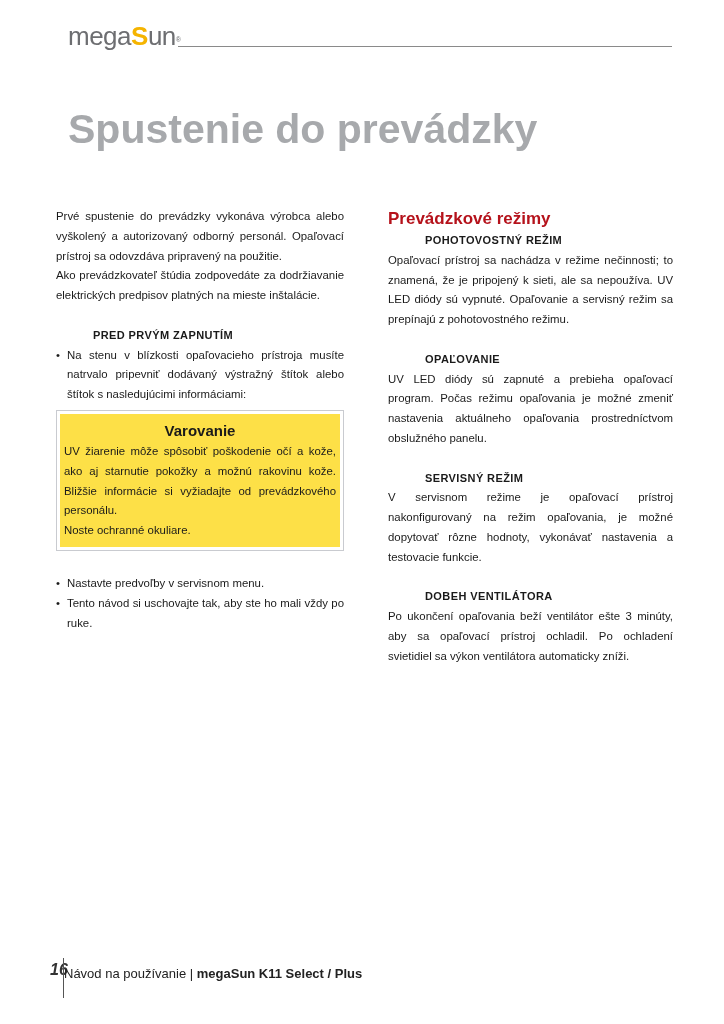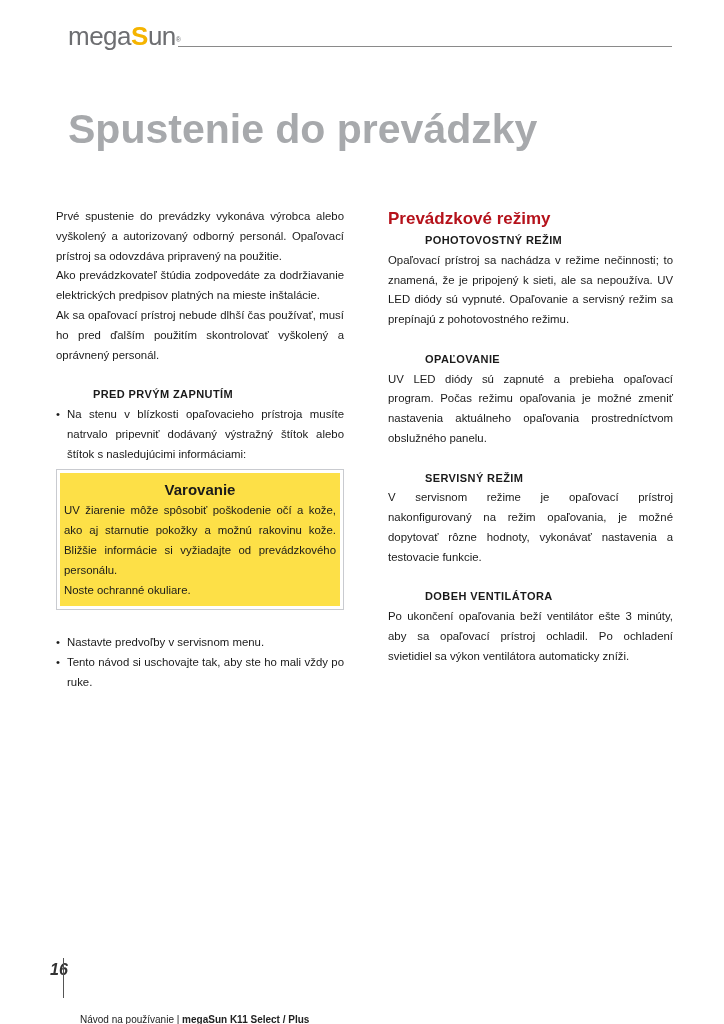--- a/index.html
+++ b/index.html
@@ -22,35 +22,34 @@
   li { position:relative; padding-left:11px; text-align:justify; }
   li::before { content:"•"; position:absolute; left:0; top:0; }
   .warn-outer { margin:5px 0 0 0; border:1px solid #c9cbd0; padding:3px; width:280px; }
   .warn { background:#fde047; padding:6px 4px 6px 4px; }
   .warn-title { text-align:center; font-weight:bold; font-size:15px; line-height:22px; }
   .warn p { font-size:11.4px; line-height:19.8px; }
   .bullets2 { margin-top:23px; }
   .section-title { color:#b5121b; font-weight:bold; font-size:17px; line-height:24px; margin:0; }
   .footer-num { position:absolute; left:50px; top:961px; font-weight:bold; font-size:16px; color:#333;font-style:italic; }
   .footer-bar { position:absolute; left:63px; top:958px; width:1px; height:40px; background:#555; }
-  .footer-text { position:absolute; left:80px; top:966px; font-size:10px; color:#222;margin-top:48px; }
+  .footer-text { position:absolute; left:64px; top:966px; font-size:13px; color:#222; }
   .footer-text b { font-weight:bold; }
 </style>
 </head>
 <body>
 
 <div class="logo"><span>mega</span><span class="s">S</span><span>un</span><span class="reg">®</span></div>
 <div class="header-rule"></div>
 
 <h1 class="page-title">Spustenie do prevádzky</h1>
 
 <div class="col col-left">
   <p>Prvé spustenie do prevádzky vykonáva výrobca alebo vyškolený a autorizovaný odborný personál. Opaľovací prístroj sa odovzdáva pripravený na použitie.</p>
   <p>Ako prevádzkovateľ štúdia zodpovedáte za dodržiavanie elektrických predpisov platných na mieste inštalácie.</p>
-  <p>Ak sa opaľovací prístroj nebude dlhší čas používať, musí ho pred ďalším použitím skontrolovať vyškolený a oprávnený personál.</p>
   <div class="spacer"></div>
   <h3 class="heading">PRED PRVÝM ZAPNUTÍM</h3>
   <ul>
     <li>Na stenu v blízkosti opaľovacieho prístroja musíte natrvalo pripevniť dodávaný výstražný štítok alebo štítok s nasledujúcimi informáciami:</li>
   </ul>
   <div class="warn-outer">
     <div class="warn">
       <div class="warn-title">Varovanie</div>
       <p>UV žiarenie môže spôsobiť poškodenie očí a kože, ako aj starnutie pokožky a možnú rakovinu kože. Bližšie informácie si vyžiadajte od prevádzkového personálu.</p>
       <p>Noste ochranné okuliare.</p>

